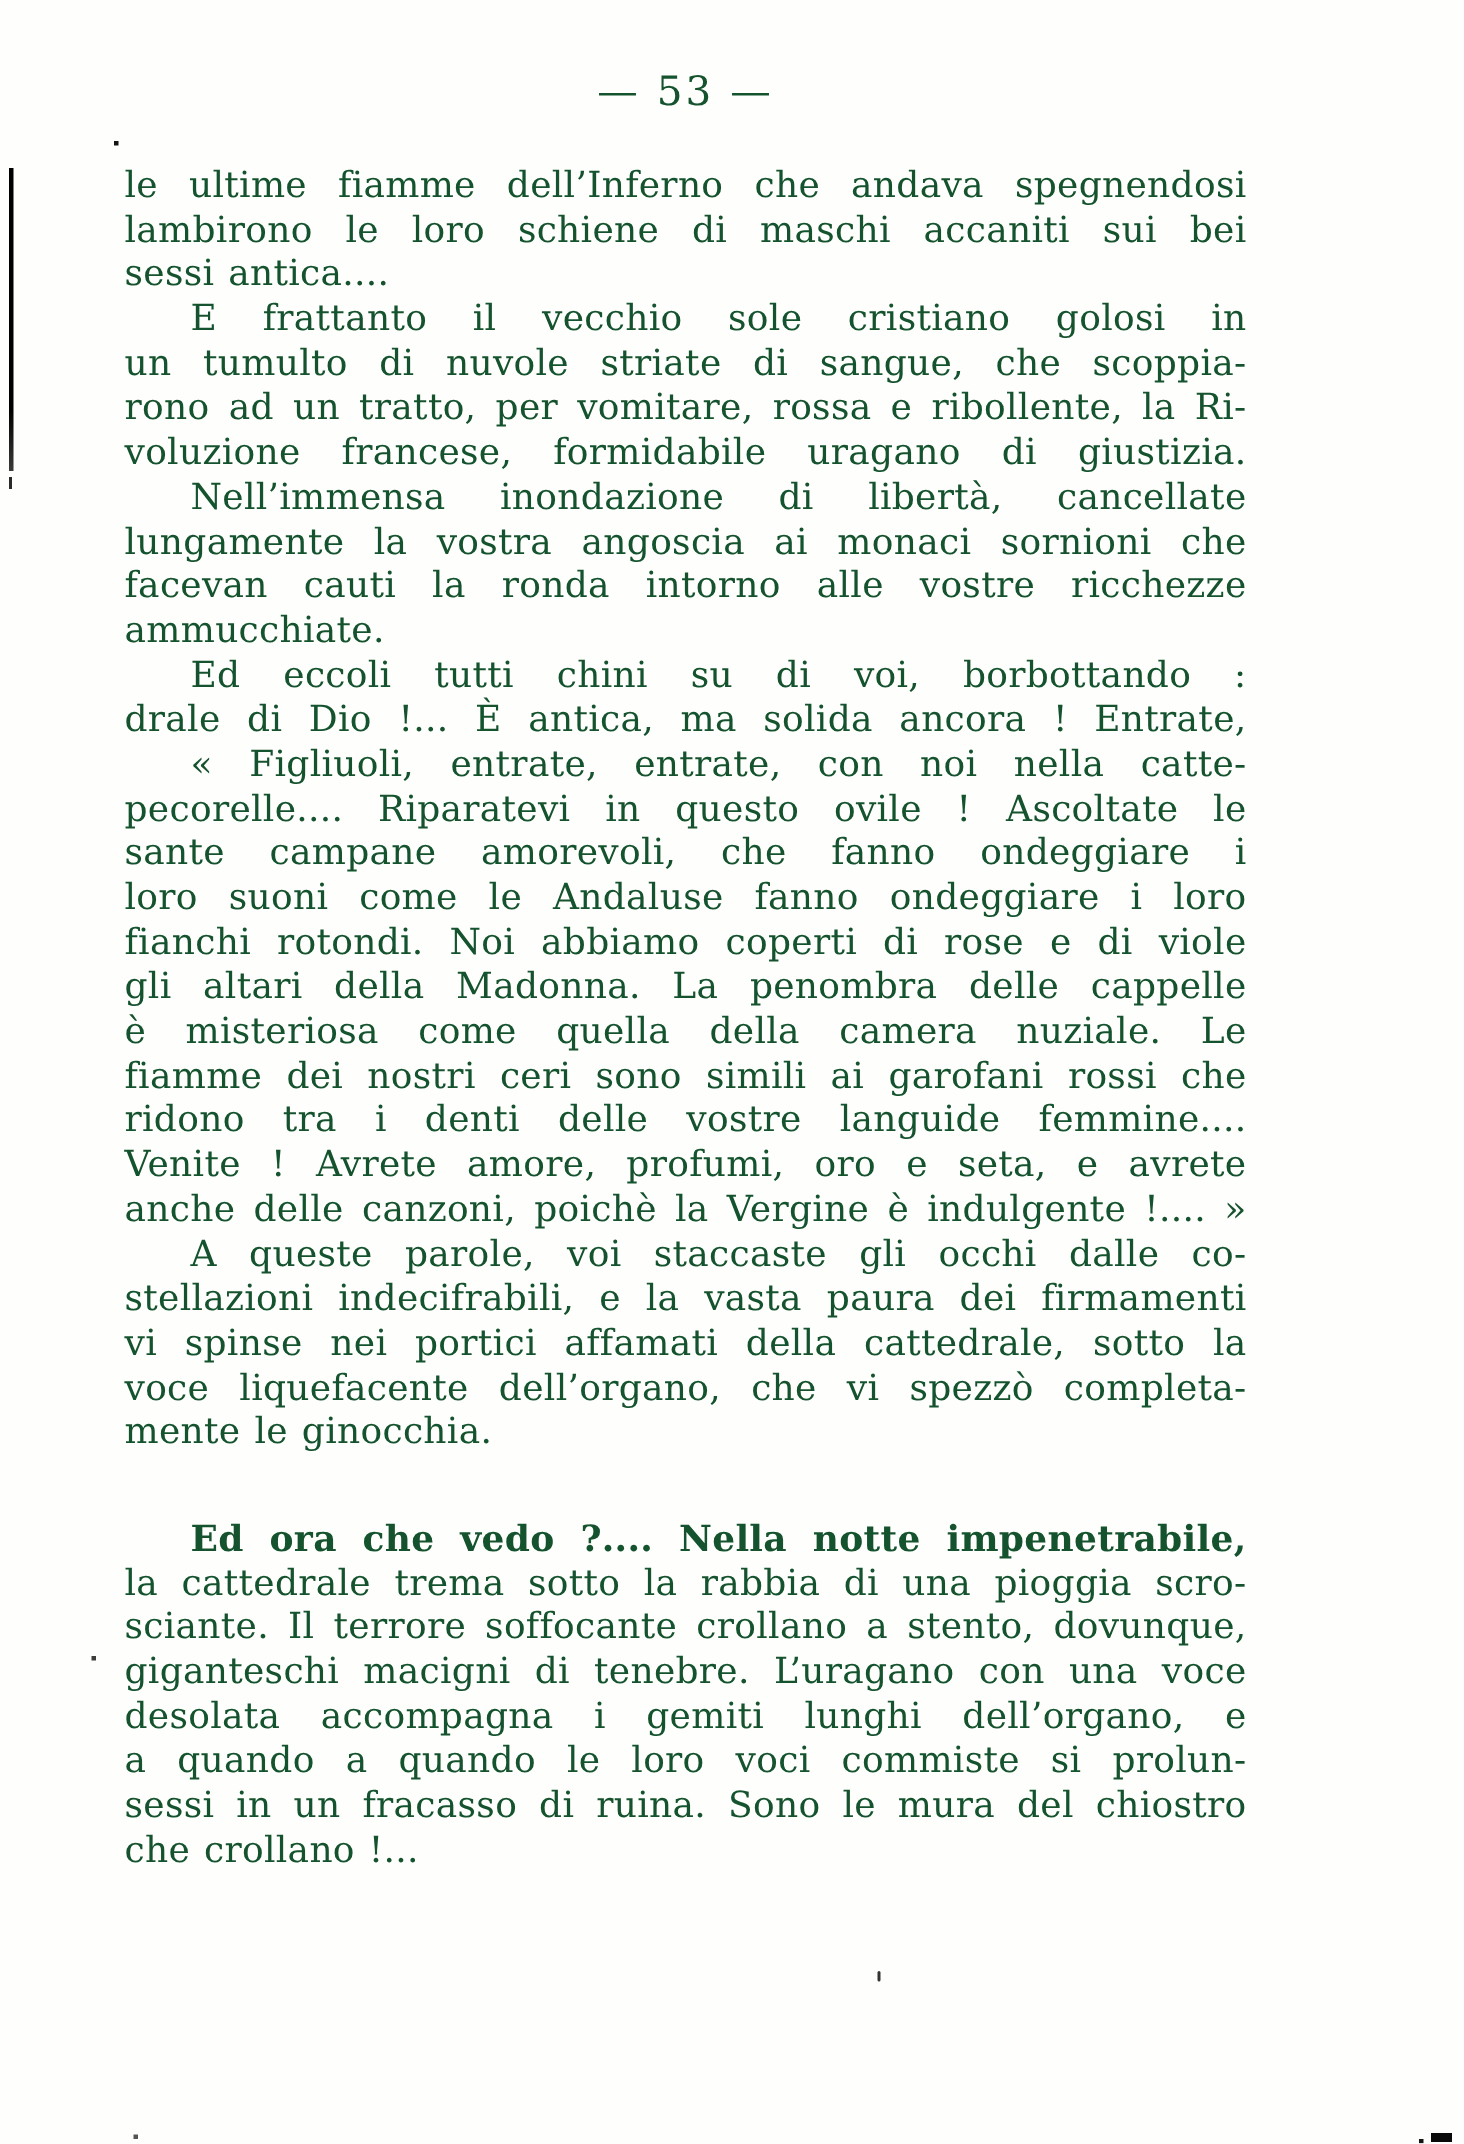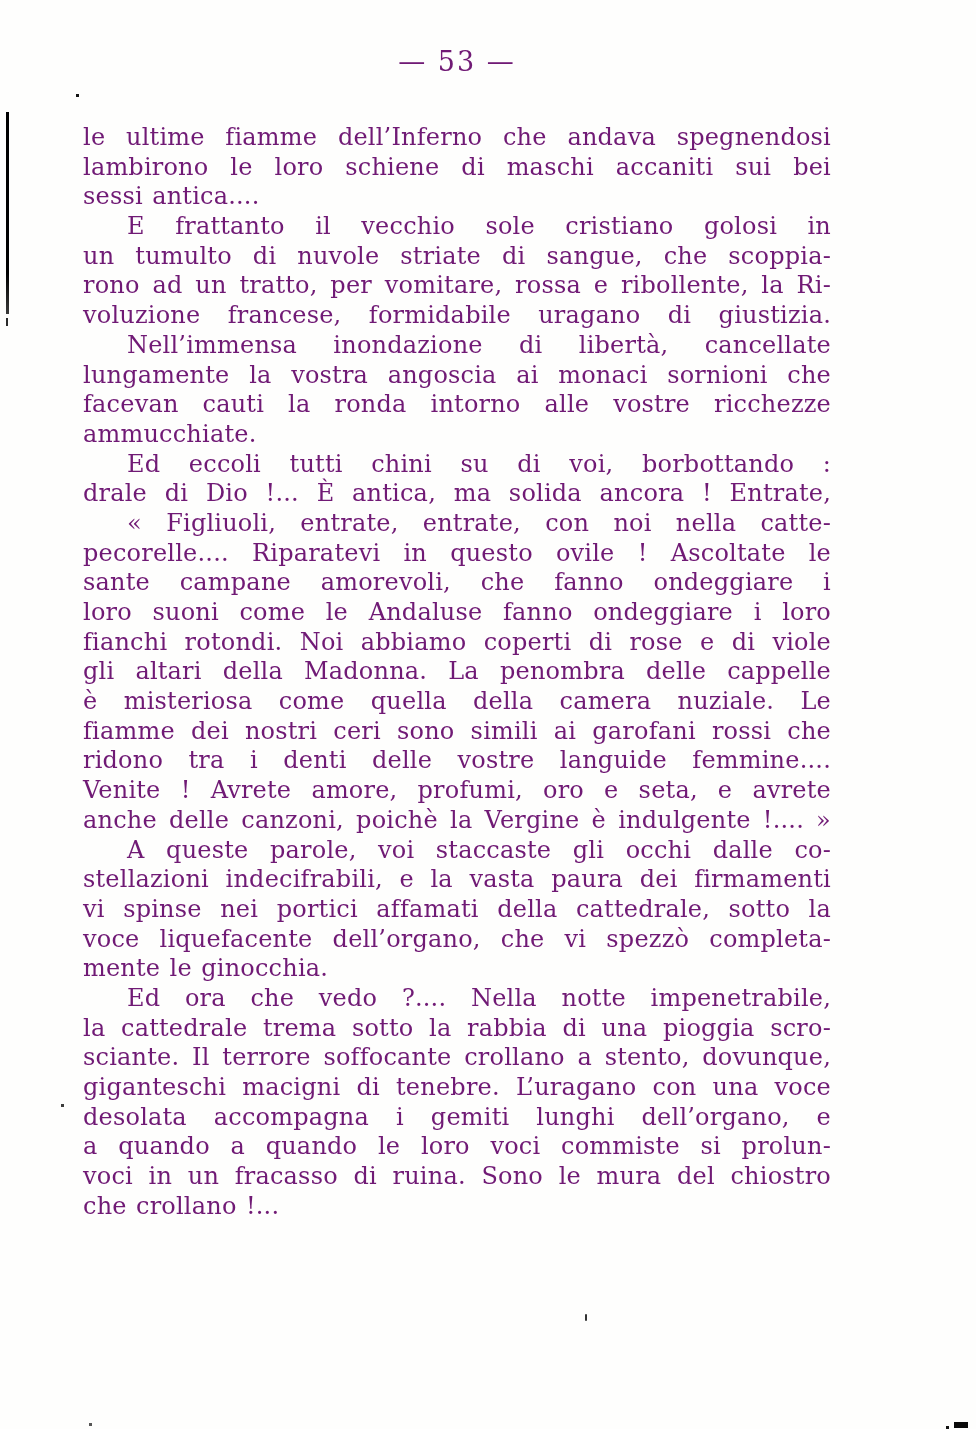--- a/index.html
+++ b/index.html
@@ -7,55 +7,57 @@
     padding: 0;
     background: #ffffff;
   }
   .page {
     position: relative;
     width: 976px;
     height: 1429px;
     background: #fefefd;
     overflow: hidden;
     font-family: "DejaVu Serif", "Liberation Serif", serif;
-    color: #701a75;
+    color: #14532d;
   }
   .page-number {
     position: absolute;
     top: 46px;
     left: 83px;
     width: 748px;
     text-align: center;
     font-size: 27px;
     letter-spacing: 2px;
     white-space: pre;
   }
   .page-body {
     position: absolute;
-    top: 123px;
+    top: 109px;
     left: 83px;
     width: 748px;
   }
   .line {
     font-size: 24px;
     line-height: 29.7px;
     height: 29.7px;
     letter-spacing: 0.2px;
     word-spacing: 1.5px;
     text-align: justify;
     text-align-last: justify;
     overflow: visible;
   }
   .line.noj {
     text-align-last: left;
   }
   .line.indent {
     padding-left: 44px;
   }
   .line.gap {
+    margin-top: 41px;
+    font-weight: bold;
   }
   
   .artifact {
     position: absolute;
     background: #141414;
   }
   .binding-line {
     left: 6px;
     top: 112px;
     width: 3px;
@@ -112,21 +114,21 @@
       <div class="line">stellazioni indecifrabili, e la vasta paura dei firmamenti</div>
       <div class="line">vi spinse nei portici affamati della cattedrale, sotto la</div>
       <div class="line">voce liquefacente dell’organo, che vi spezzò completa-</div>
       <div class="line noj">mente le ginocchia.</div>
       <div class="line indent gap">Ed ora che vedo ?.... Nella notte impenetrabile,</div>
       <div class="line">la cattedrale trema sotto la rabbia di una pioggia scro-</div>
       <div class="line">sciante. Il terrore soffocante crollano a stento, dovunque,</div>
       <div class="line">giganteschi macigni di tenebre. L’uragano con una voce</div>
       <div class="line">desolata accompagna i gemiti lunghi dell’organo, e</div>
       <div class="line">a quando a quando le loro voci commiste si prolun-</div>
-      <div class="line">voci in un fracasso di ruina. Sono le mura del chiostro</div>
+      <div class="line">sessi in un fracasso di ruina. Sono le mura del chiostro</div>
       <div class="line noj">che crollano !...</div>
     </div>
 
   <div class="artifact binding-line"></div>
   <div class="artifact binding-tail"></div>
   <div class="artifact speck-a"></div>
   <div class="artifact speck-b"></div>
   <div class="artifact speck-c"></div>
   <div class="artifact speck-d"></div>
   <div class="artifact speck-e"></div>

